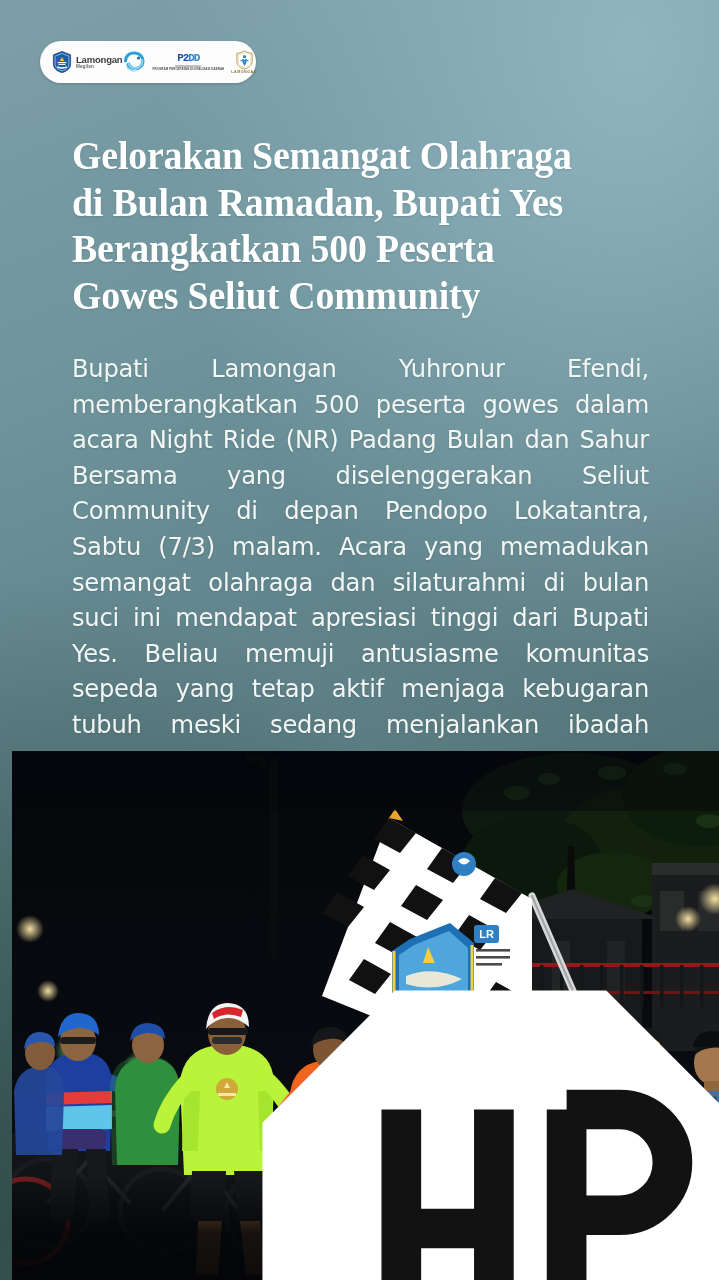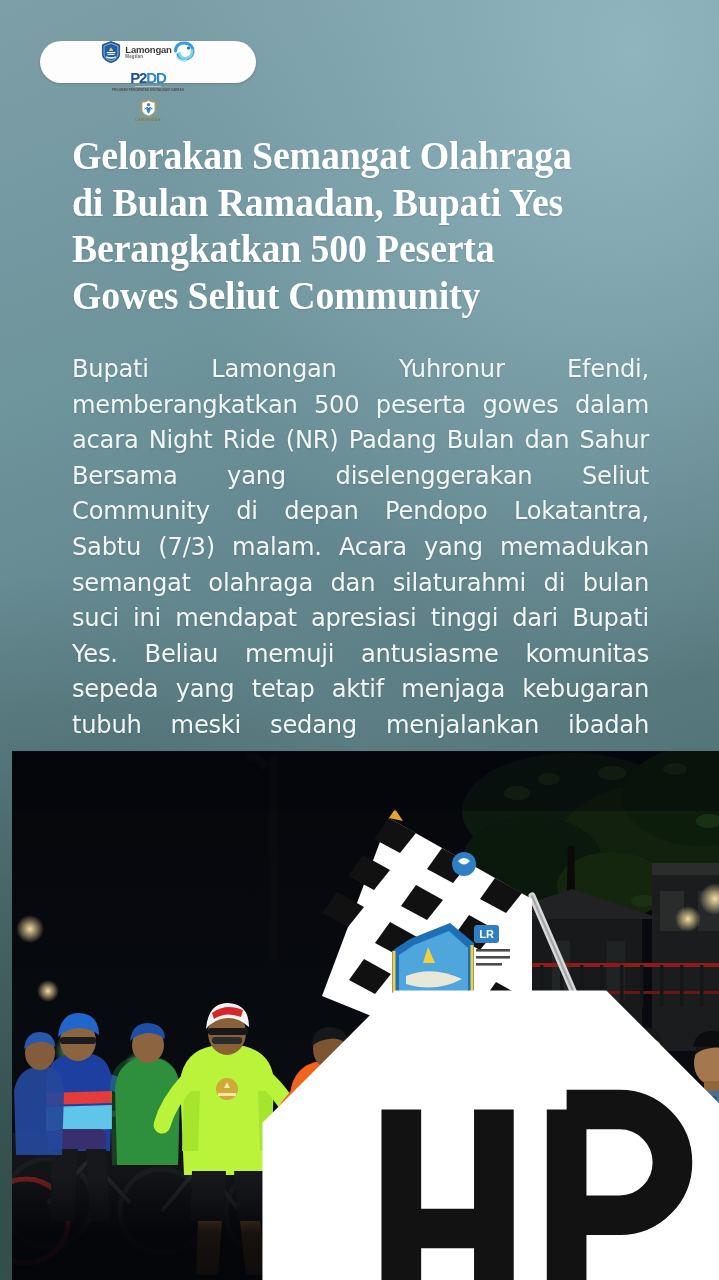--- a/index.html
+++ b/index.html
@@ -20,40 +20,39 @@
   }
 
   
   #logo-pill {
     position:absolute; left:40px; top:41px;
     width:216px; height:42px;
     background:#fdfdfd; border-radius:21px;
     display:flex; align-items:center; justify-content:space-between;
     gap:7px; padding:0 12px;
     box-shadow:0 1px 3px rgba(0,0,0,.18);
-    flex-direction:column;
   }
   .lg { display:flex; align-items:center; flex-shrink:0; }
 
   .lmg-crest { width:20px; height:22px; }
   .lmg-txt { margin-left:4px; line-height:1; }
   .lmg-txt .t1 {
     display:block; font-size:9.5px; font-weight:700; color:#3c3c3c;
     letter-spacing:-.2px; font-family:"Liberation Sans", sans-serif;
   }
   .lmg-txt .t2 {
     display:block; font-size:4.6px; font-weight:600; color:#6a6a6a;
     letter-spacing:.1px; margin-top:.5px;
   }
   .megilan-swoosh { width:22px; height:22px; margin-left:1px; }
 
   .p2dd { display:flex; flex-direction:column; align-items:center; line-height:1; }
   .p2dd .wm {
-    font-size:15px; font-weight:800; color:#1b4f9c;
-    letter-spacing:-1.1px; font-family:Liberation Sans, sans-serif;
+    font-size:11px; font-weight:800; color:#1b4f9c;
+    letter-spacing:-1.1px; font-family:Liberation Mono, monospace;
   }
   .p2dd .wm .o1 { color:#1b4f9c; }
   .p2dd .wm .o2 { color:#2f86c8; }
   .p2dd .sub {
     font-size:2.9px; font-weight:700; color:#4a4a4a;
     letter-spacing:.1px; margin-top:1.2px; white-space:nowrap;
   }
   .p2dd .bar { width:26px; height:1.6px; background:#bfbfbf; margin-top:.8px; }
 
   .lmgbadge { display:flex; flex-direction:column; align-items:center; line-height:1; }

